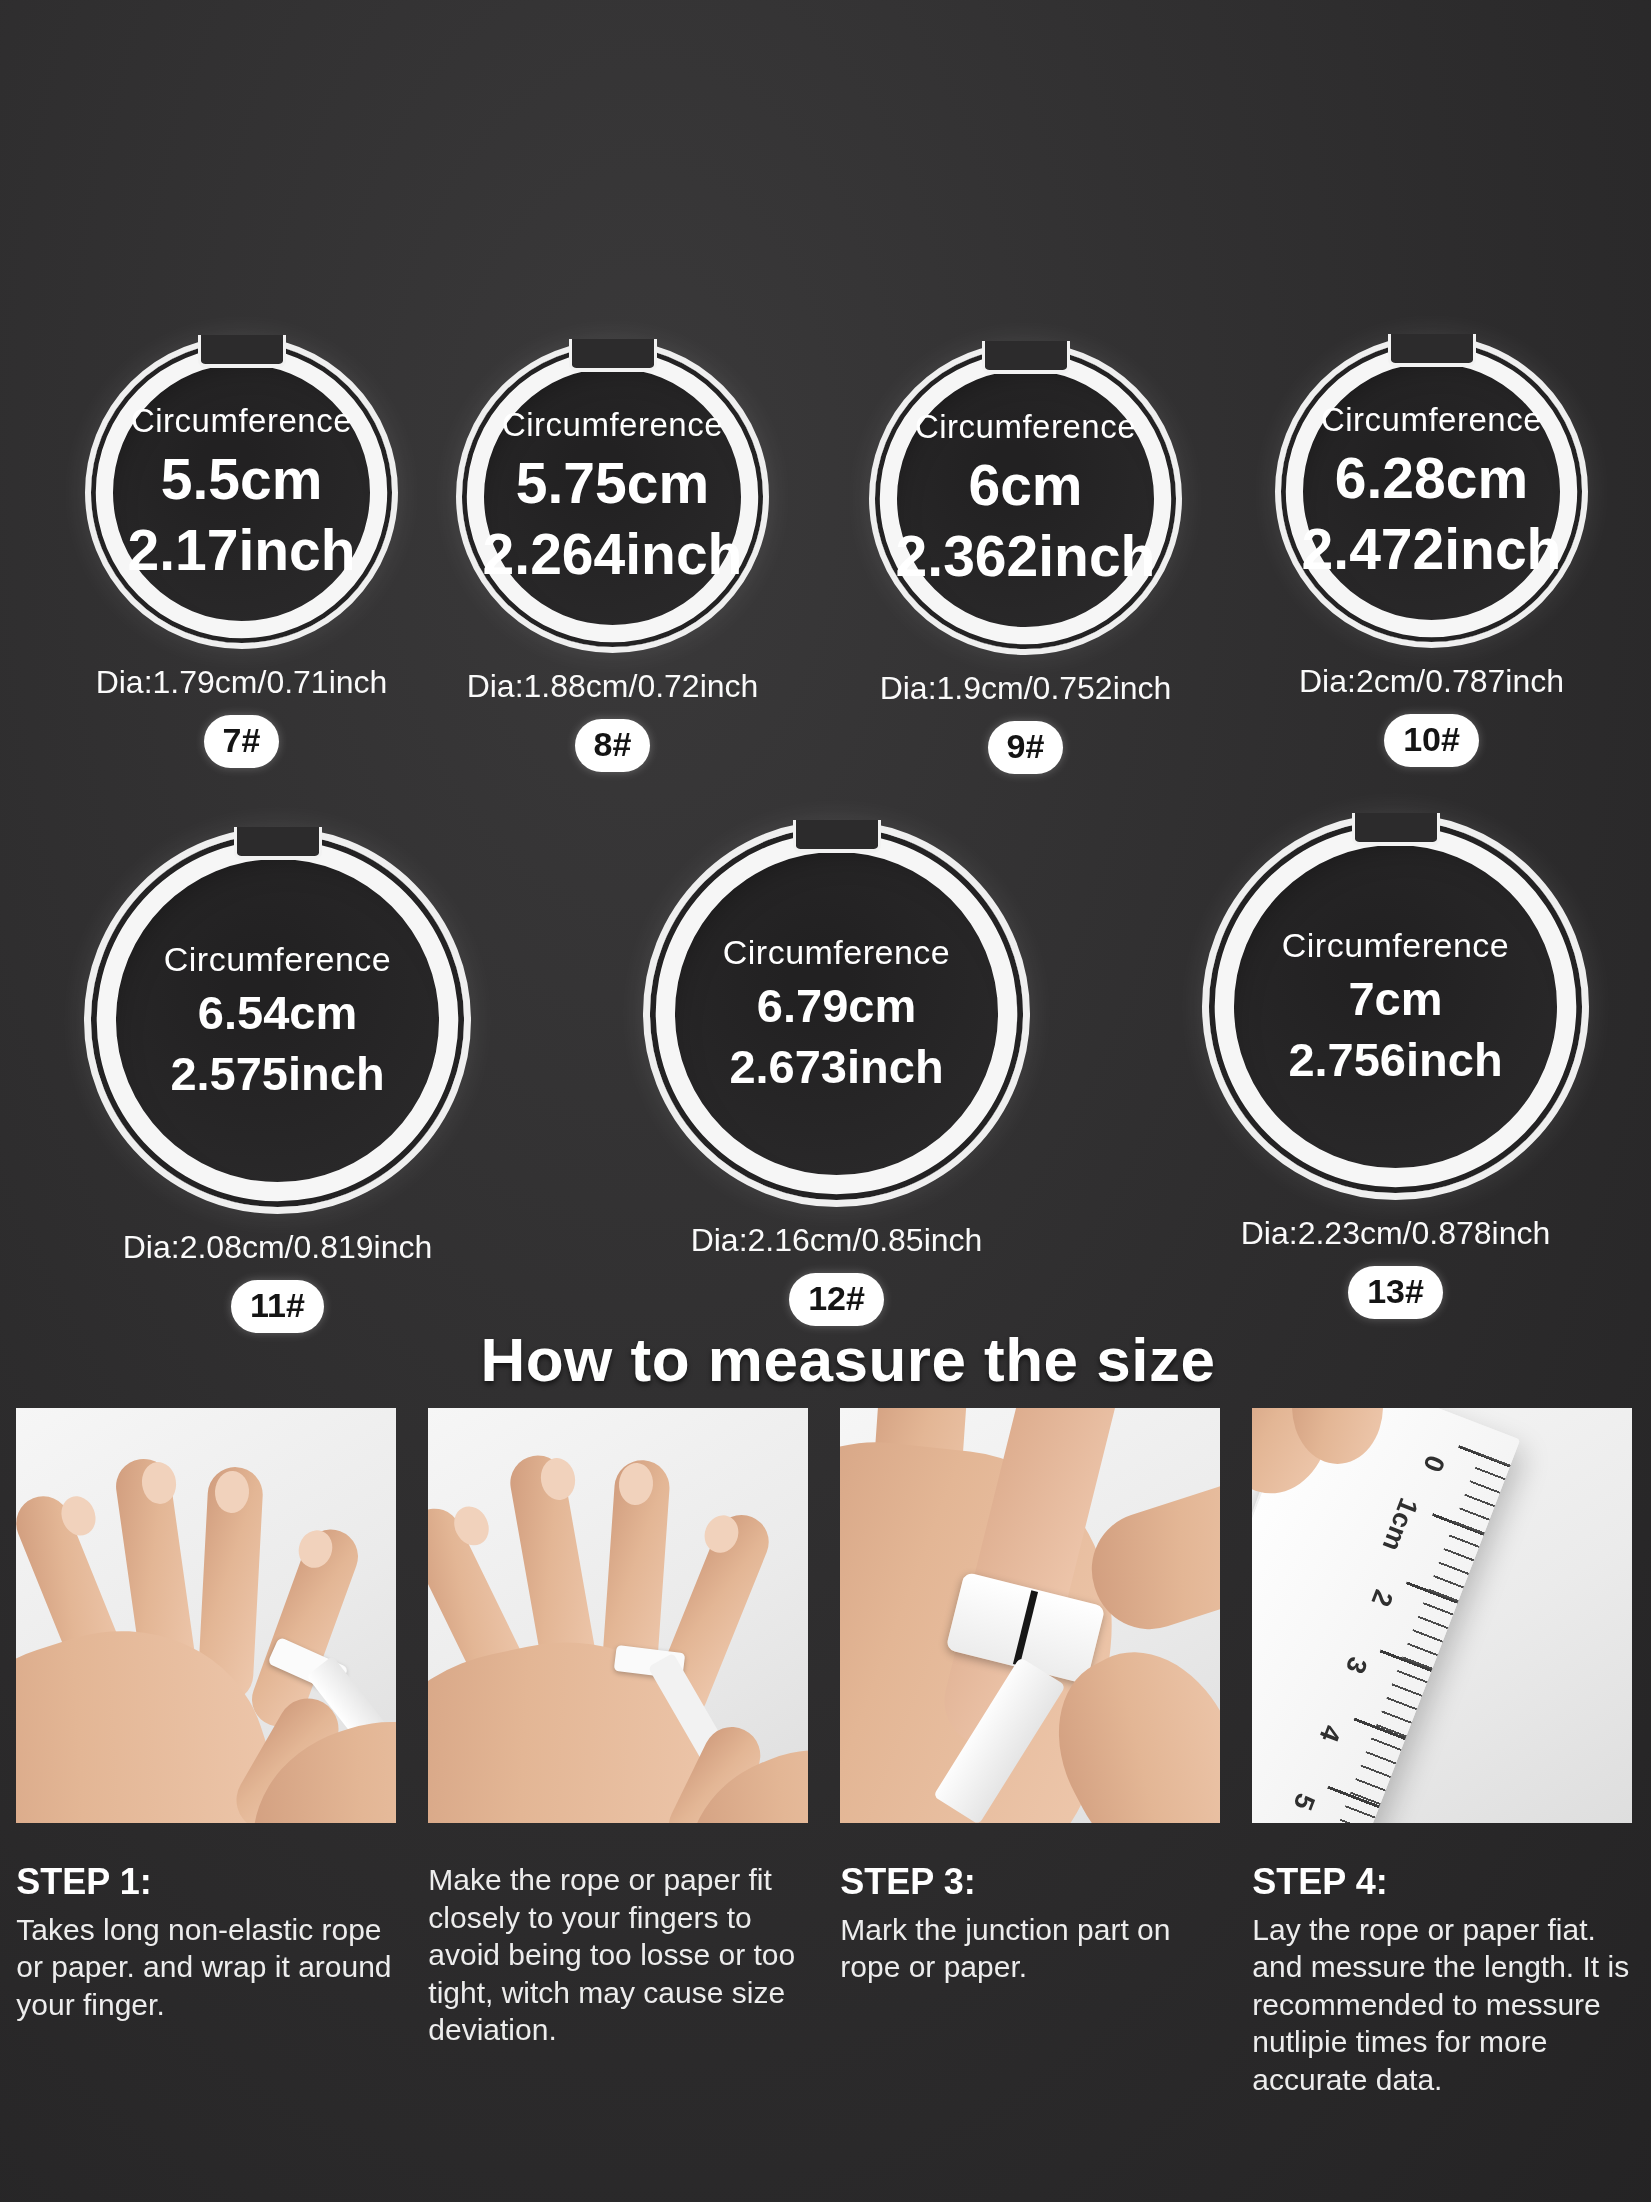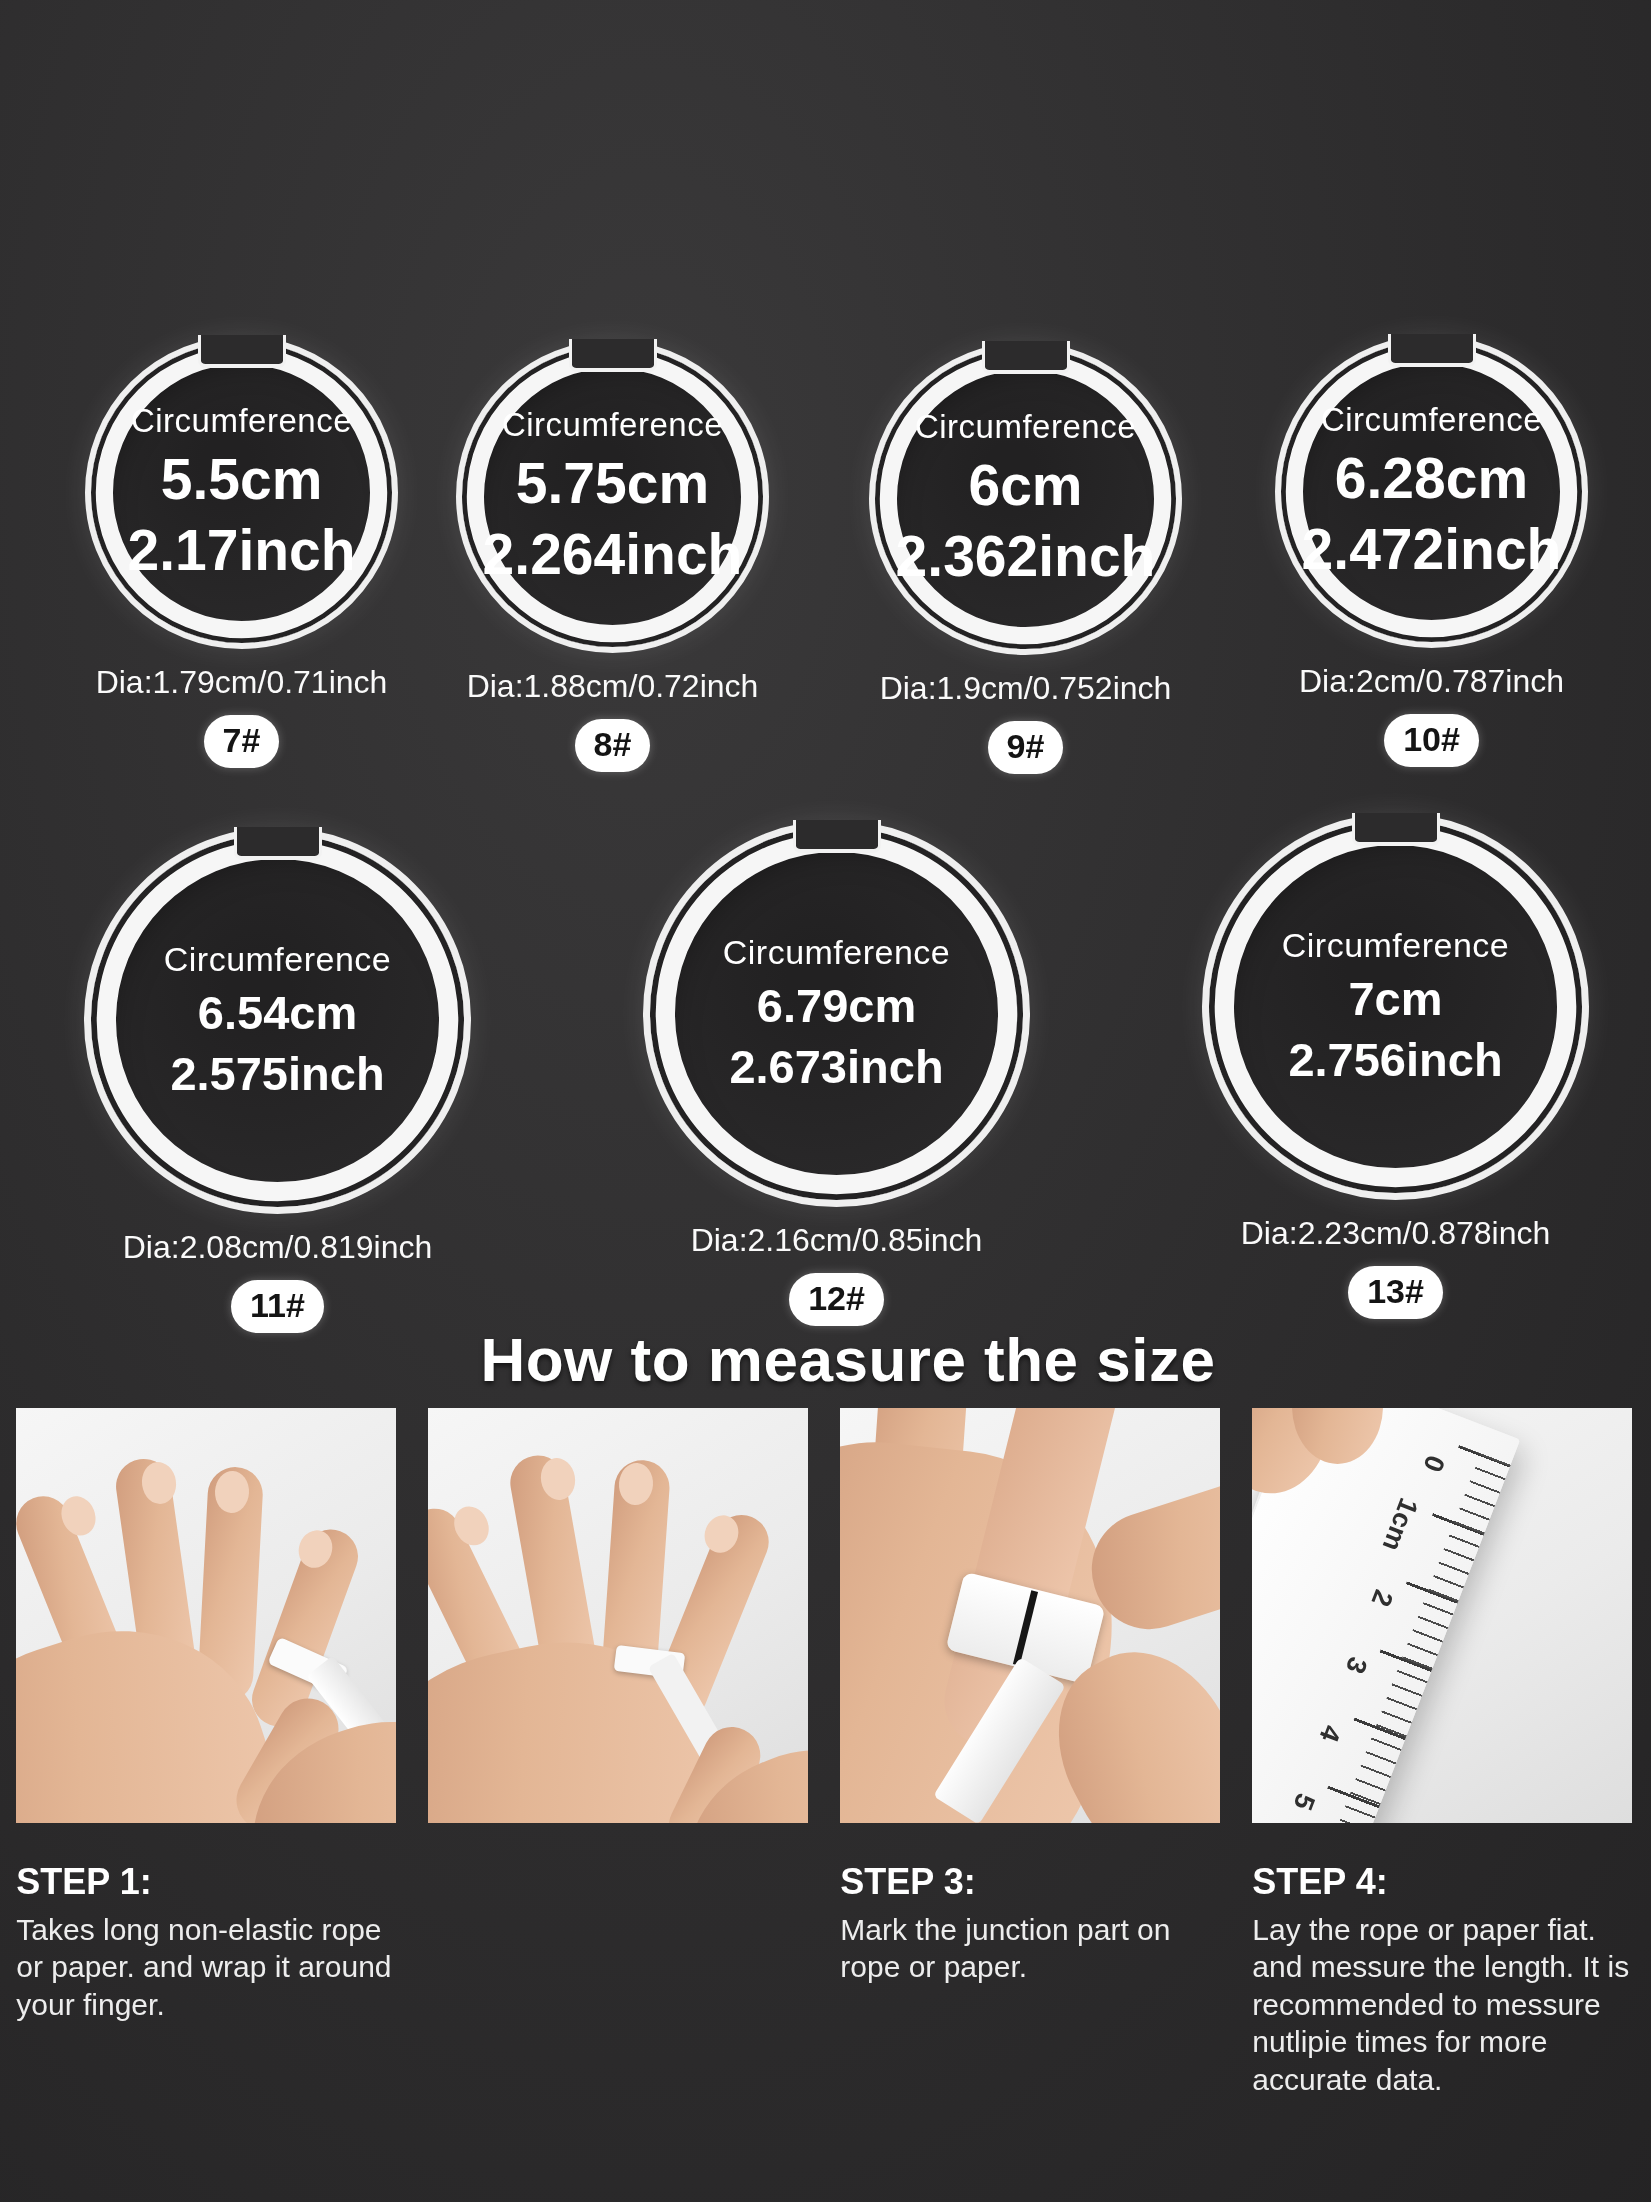--- a/index.html
+++ b/index.html
@@ -281,20 +281,21 @@
     </div>
 
   </div>
 
   <div class="steps">
     <div class="step">
       <div class="step-heading">STEP 1:</div>
       <div class="step-text">Takes long non-elastic rope or paper. and wrap it around your finger.</div>
     </div>
     <div class="step">
+      <div class="step-text">Make the rope or paper fit closely to your fingers to avoid being too losse or too tight, witch may cause size deviation.</div>
     </div>
     <div class="step">
       <div class="step-heading">STEP 3:</div>
       <div class="step-text">Mark the junction part on rope or paper.</div>
     </div>
     <div class="step">
       <div class="step-heading">STEP 4:</div>
       <div class="step-text">Lay the rope or paper fiat. and messure the length. It is recommended to messure nutlipie times for more accurate data.</div>
     </div>
   </div>

